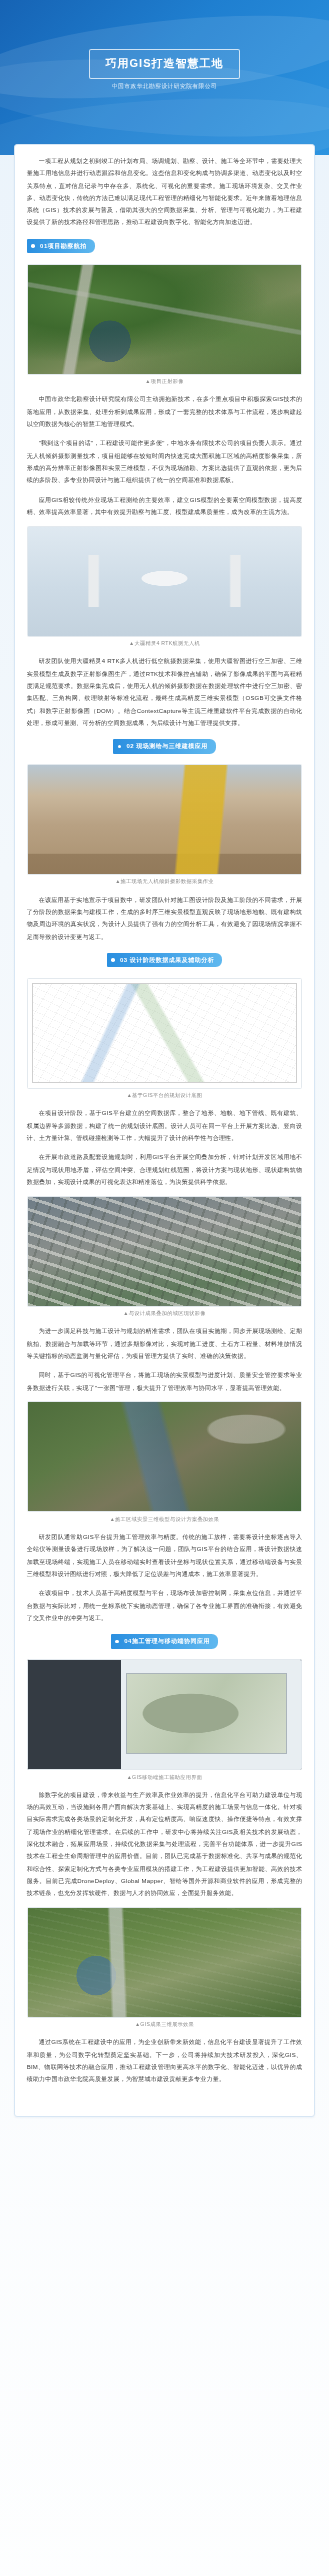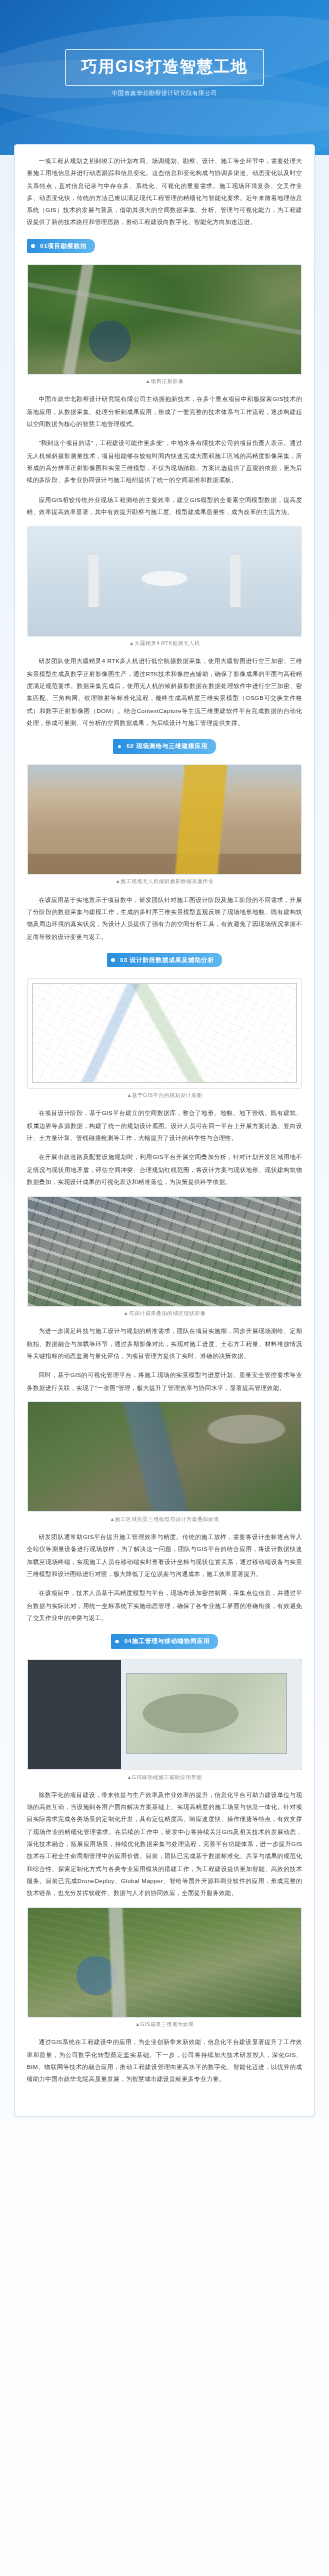--- a/index.html
+++ b/index.html
@@ -50,21 +50,21 @@
     z-index: 3;
   }
   .title-box {
     display: inline-block;
     padding: 5.2px 15.5px 6.2px;
     border: 1px solid rgba(255,255,255,.75);
     border-radius: 2.1px;
     background: rgba(255,255,255,.06);
   }
   .main-title {
-    font-size: 16px;
+    font-size: 11px;
     font-weight: bold;
     color: #ffffff;
     letter-spacing: 1px;
     line-height: 1.5;
   }
   .sub-title {
     margin-top: 4.1px;
     font-size: 5.7px;
     color: #e4f0fb;
     letter-spacing: 0.5px;

